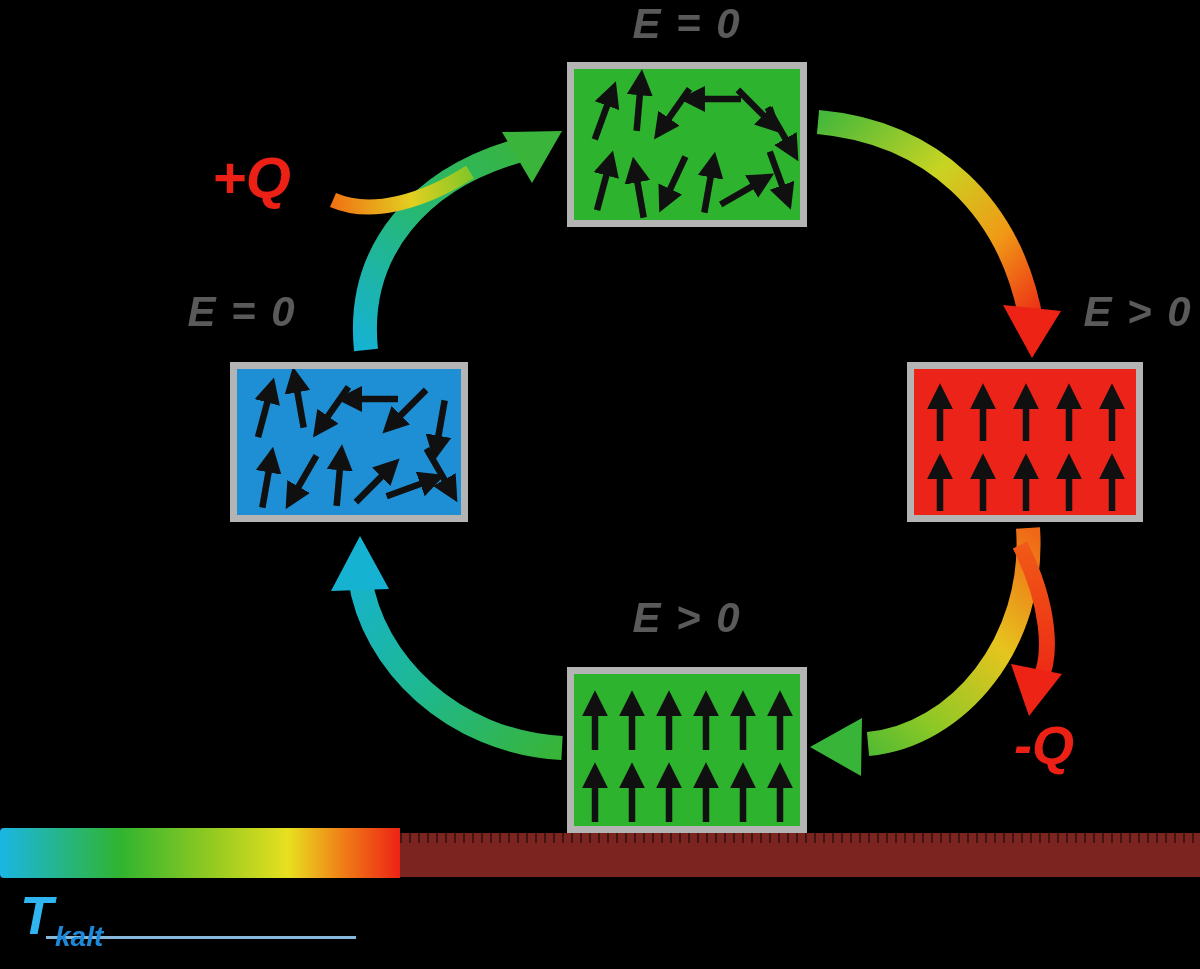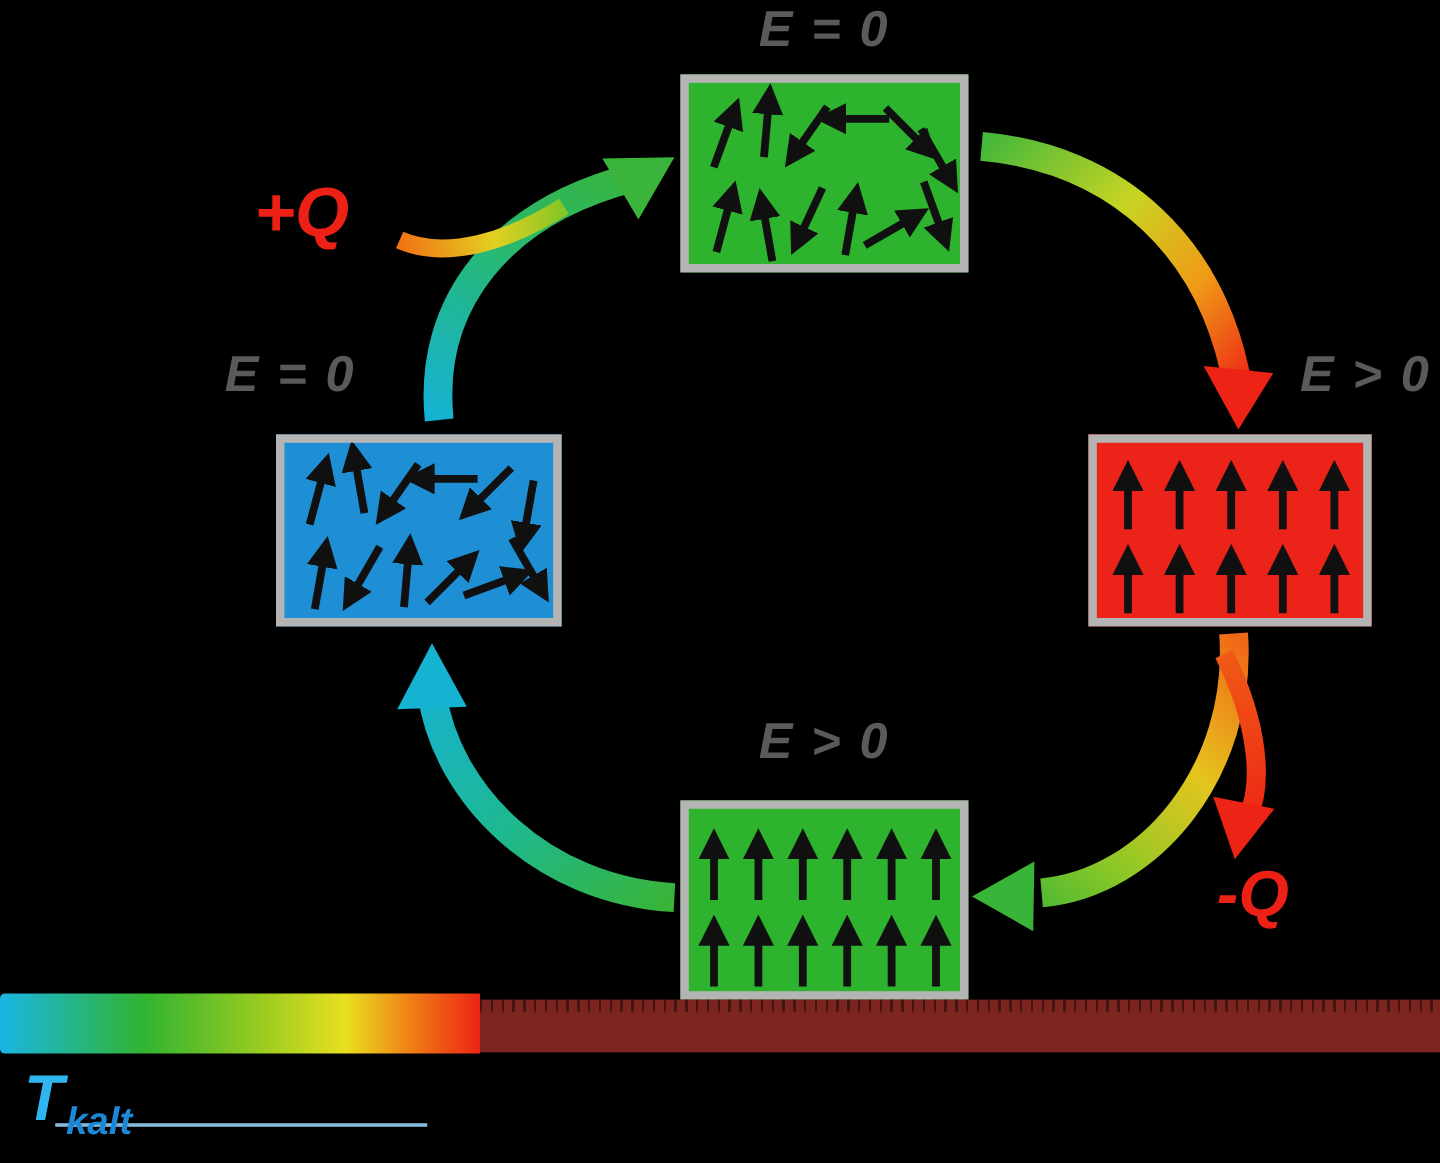--- a/index.html
+++ b/index.html
@@ -22,21 +22,21 @@
   #box-left   { left:230px; top:362px; width:238px; height:160px; }
   #scale-gradient { position:absolute; left:0; top:828px; width:400px; height:50px; border-radius:4px 0 0 4px; }
   #scale-hot-bar  { position:absolute; left:400px; top:833px; width:800px; height:44px; }
   #hot-bar-ticks  { position:absolute; left:0; top:0; width:100%; height:10px;
                     background:repeating-linear-gradient(90deg, rgba(0,0,0,.45) 0 2px, transparent 2px 9px); }
   #scale-connector{ position:absolute; left:46px; top:936px; width:310px; height:3px; }
   .t-label { position:absolute; white-space:nowrap; }
   #t-cold { left:20px;  top:884px; }
   #t-hot  { left:350px; top:884px; }
   .t-sym { font-size:54px; font-style:italic; font-weight:bold; }
-  .t-sub { font-size:32px; font-style:italic; font-weight:bold; position:relative; top:12px; left:2px; }
+  .t-sub { font-size:28px; font-style:italic; font-weight:bold; position:relative; top:12px; left:2px; }
 </style>
 </head>
 <body>
 
 <div class="stage" style="background: rgb(0, 0, 0);">
 
   <svg id="cycle-svg" width="1200" height="969" viewBox="0 0 1200 969">
       <defs>
         <linearGradient id="cg0" gradientUnits="userSpaceOnUse" x1="818" y1="122" x2="1032" y2="332">
           <stop offset="0%" stop-color="#46b83a"></stop>

